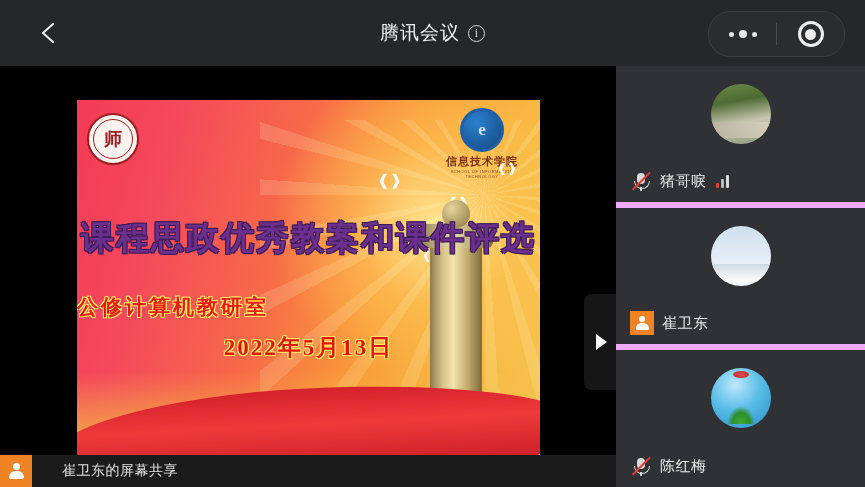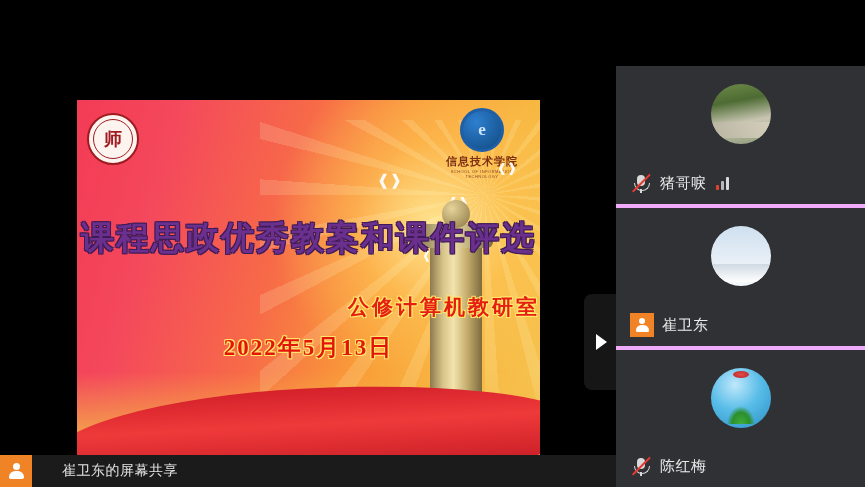--- a/index.html
+++ b/index.html
@@ -63,21 +63,21 @@
           border-radius:5px;}
   .column .cap{position:absolute;left:-11px;top:-16px;width:74px;height:24px;border-radius:6px;
                background:linear-gradient(90deg,#8d7a4e,#efe0aa 45%,#7c6b3f);}
   .column .beast{position:absolute;left:12px;top:-40px;width:28px;height:28px;border-radius:50%;
                  background:radial-gradient(circle at 35% 30%,#e6d49b,#8a7540);}
   
   .s-title{position:absolute;left:0;top:116px;width:463px;text-align:center;
            color:#6b2f8e;font-size:33px;font-weight:bold;letter-spacing:2px;
            font-family:"Liberation Serif",serif;
            text-shadow:1px 1px 0 #3d1b56,-1px 1px 0 #3d1b56,1px -1px 0 #3d1b56,-1px -1px 0 #3d1b56;}
-  .s-sub{position:absolute;left:0;top:193px;width:463px;text-align:right;
+  .s-sub{position:absolute;left:0;top:193px;width:463px;text-align:left;
          color:#e61d12;font-size:21px;font-weight:bold;letter-spacing:3px;
          font-family:Liberation Serif, serif;
          text-shadow:1px 1px 0 #ffe96b,-1px 1px 0 #ffe96b,1px -1px 0 #ffe96b,-1px -1px 0 #ffe96b;}
   .s-date{position:absolute;left:0;top:232px;width:463px;text-align:center;
           color:#e3150b;font-size:23px;font-weight:bold;letter-spacing:2px;
           font-family:"Liberation Serif",serif;
           text-shadow:1px 1px 0 #ffe96b,-1px 1px 0 #ffe96b,1px -1px 0 #ffe96b,-1px -1px 0 #ffe96b;}
   
   .ribbon{position:absolute;left:-30px;bottom:4px;width:540px;height:90px;
           background:linear-gradient(180deg,#d4212b 0%,#ef3a3a 40%,#c41a24 100%);
@@ -101,21 +101,21 @@
              display:flex;align-items:center;}
   .share-badge{width:32px;height:32px;background:#f08326;display:flex;align-items:center;justify-content:center;}
   .person{position:relative;width:15px;height:16px;}
   .person .head{position:absolute;left:4px;top:0;width:7px;height:7px;background:#fff;border-radius:50%;}
   .person .body{position:absolute;left:0;top:8px;width:15px;height:8px;background:#fff;
                 border-radius:7px 7px 2px 2px;}
   .share-text{color:#e3e3e3;font-size:14px;margin-left:30px;letter-spacing:.5px;}
 
   
   .rail{position:absolute;left:616px;top:66px;width:249px;height:421px;background:#2f3134;}
-  .tile{position:relative;width:249px;height:142px;border-bottom:4px solid #f0abfc;box-sizing:border-box;cursor:pointer;}
+  .tile{position:relative;width:249px;height:142px;border-bottom:6px solid #f0abfc;box-sizing:border-box;cursor:pointer;}
   .tile:last-child{border-bottom:none;height:137px;padding-left:7px;}
   .avatar{position:absolute;left:50%;top:18px;transform:translateX(-50%);
           width:60px;height:60px;border-radius:50%;overflow:hidden;}
   .av-park{background:linear-gradient(170deg,#6f8a4a 0%,#4d6b33 30%,#c9c6b2 62%,#8e9a7a 100%);}
   .av-park:after{content:"";position:absolute;left:0;bottom:6px;width:60px;height:16px;
                  background:linear-gradient(90deg,#b9b4a1,#d7d2c0);opacity:.85;}
   .av-snow{background:linear-gradient(180deg,#cfe0ef 0%,#e6eef6 55%,#f6f9fc 100%);}
   .av-snow:after{content:"";position:absolute;left:0;bottom:4px;width:60px;height:18px;
                  background:linear-gradient(180deg,#cfd9e3,#ffffff);}
   .av-globe{background:radial-gradient(circle at 40% 28%,#bfe8fb 0%,#59bde8 45%,#2a8fc4 100%);}
@@ -143,20 +143,44 @@
   .bars i{display:block;width:3px;border-radius:1px;}
   .bars i:nth-child(1){height:5px;background:#e0422f;}
   .bars i:nth-child(2){height:9px;background:#b9b9b9;}
   .bars i:nth-child(3){height:13px;background:#d9d9d9;}
 </style>
 </head>
 <body>
 
 <div class="app">
 
+  <div class="header">
+    <div class="back-btn">
+      <svg width="38" height="38" viewBox="0 0 38 38">
+        <polyline points="23,10 13,19 23,28" fill="none" stroke="#f0f0f0" stroke-width="2" stroke-linecap="round" stroke-linejoin="round"></polyline>
+      </svg>
+    </div>
+    <div class="title-wrap">
+      <span class="title-text">腾讯会议</span>
+      <span class="info-icon">i</span>
+    </div>
+    <div class="capsule">
+      <div class="cap-dots">
+          <i></i>
+          <i></i>
+          <i></i>
+        </div>
+      <div class="cap-div"></div>
+      <div class="cap-target">
+        <span class="ring">
+            <span class="dot"></span>
+          </span>
+      </div>
+    </div>
+  </div>
 
   <div class="stage">
     <div class="slide">
       <div class="glow"></div>
       <div class="rays"></div>
 
       <div class="seal">
         <div class="inner">
             <span class="glyph">师</span>
           </div>

